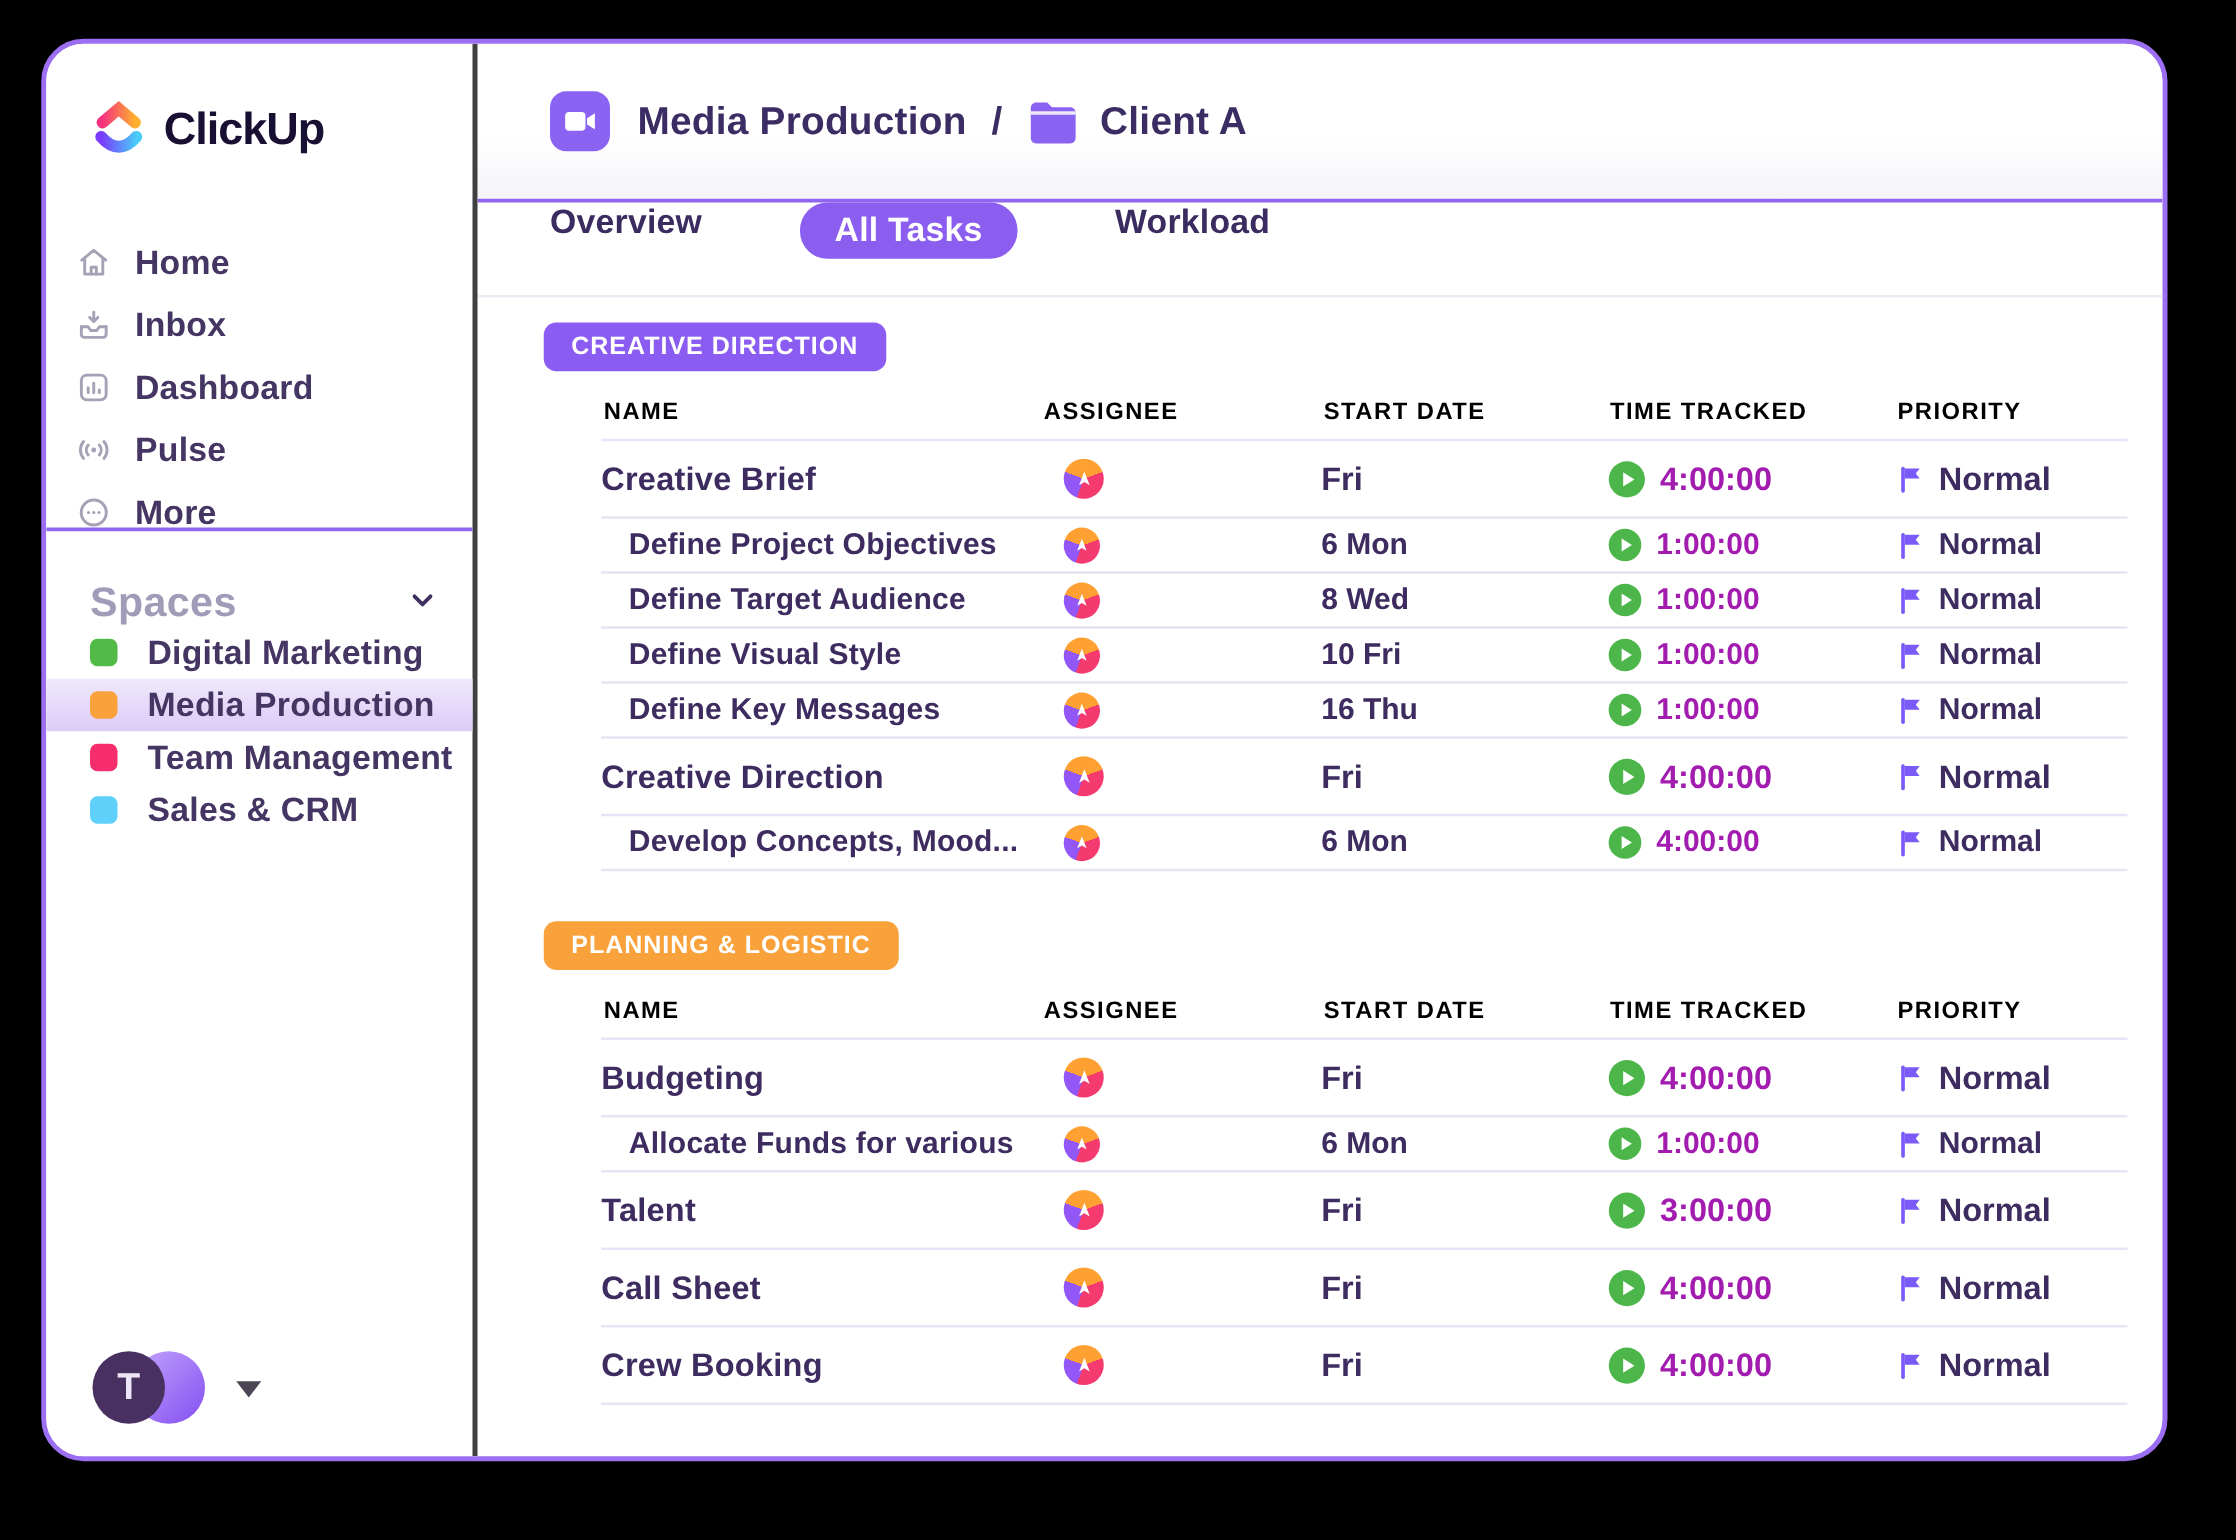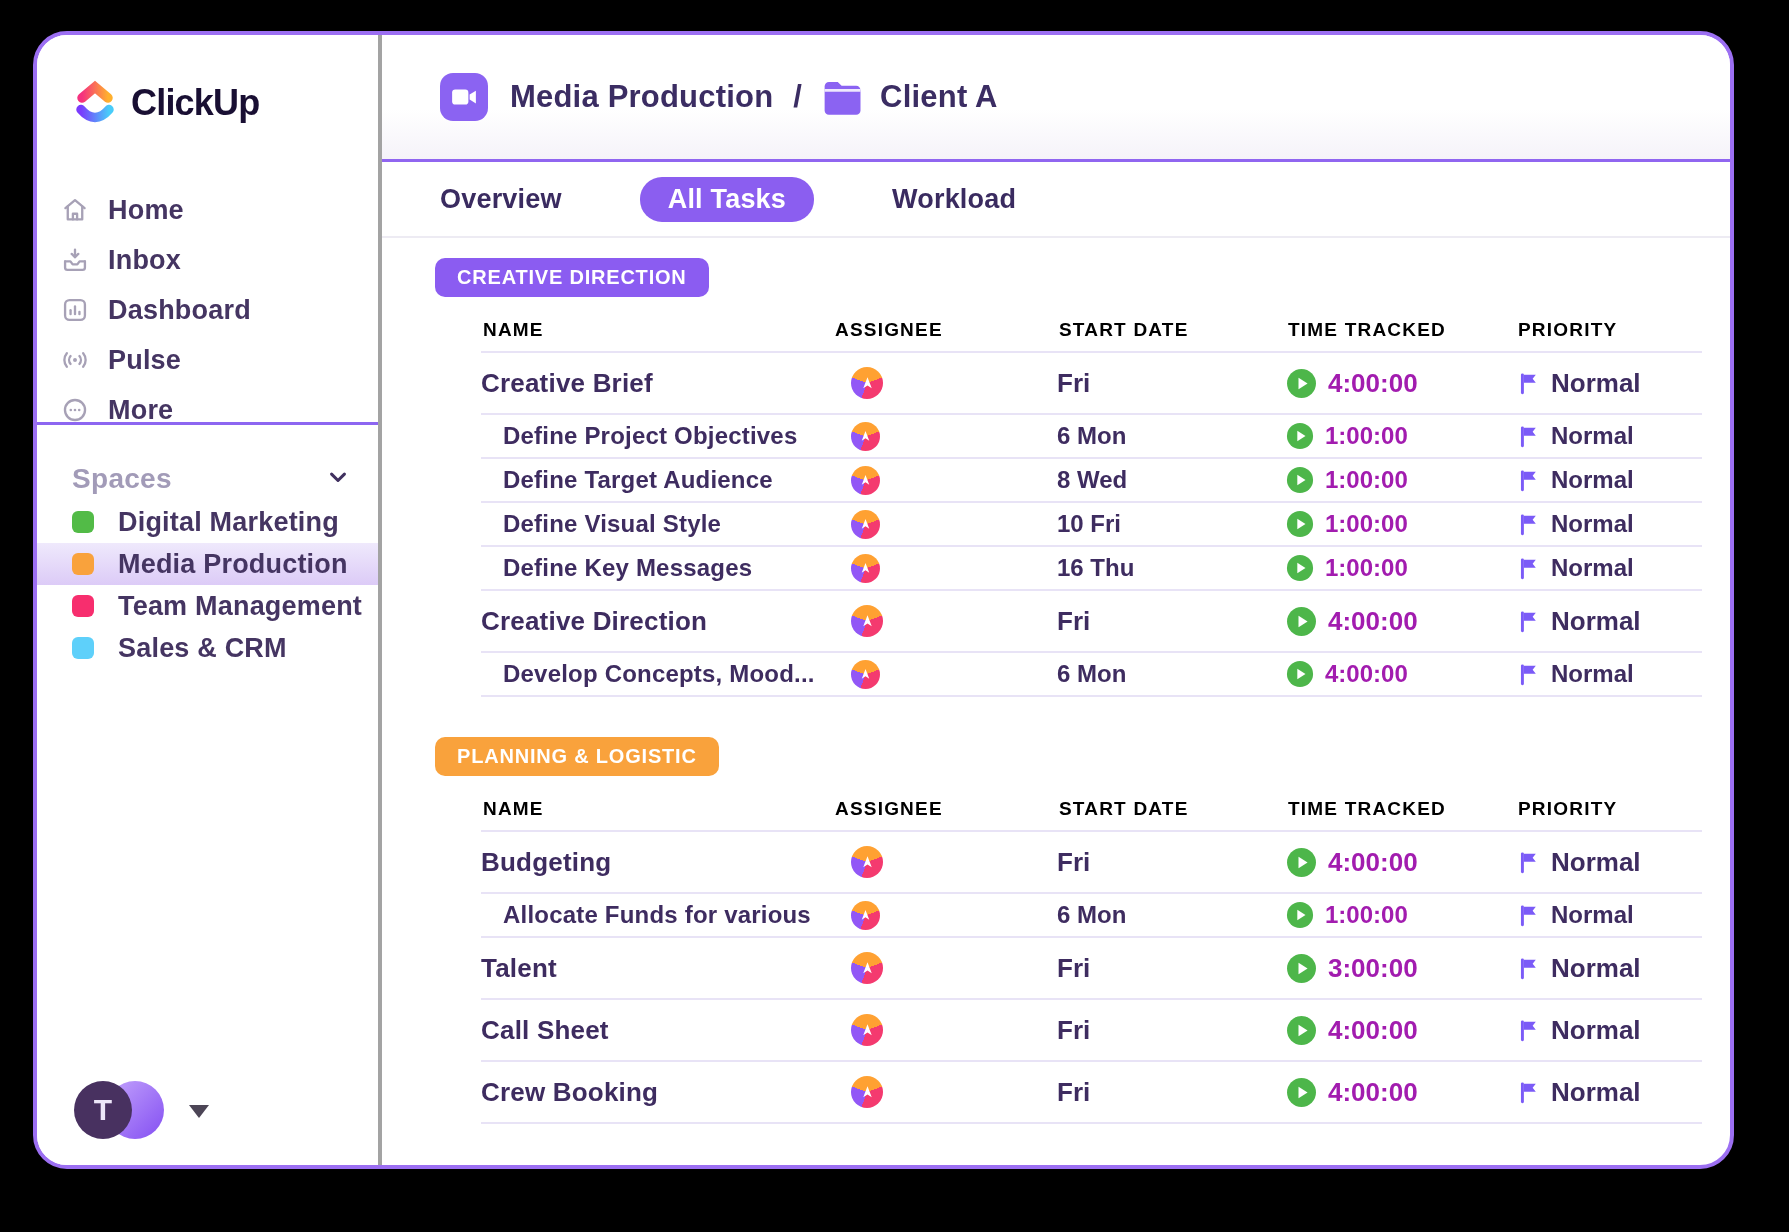--- a/index.html
+++ b/index.html
@@ -8,32 +8,32 @@
     font-family:"Liberation Sans",sans-serif;position:relative;overflow:hidden;
     -webkit-font-smoothing:antialiased;
   }
   .stage{position:absolute;inset:0;}
   .window{
     position:absolute;left:33px;top:31px;width:1701px;height:1138px;
     background:#fff;border:4px solid #9c6ff2;border-radius:34px;
     box-sizing:border-box;display:flex;overflow:hidden;
   }
   
-  .sidebar{width:341px;flex-shrink:0;border-right:4px solid #a3a3a3;position:relative;background:#fff;}
+  .sidebar{width:341px;flex-shrink:0;border-right:4px solid #404040;position:relative;background:#fff;}
   .logo{position:absolute;left:35px;top:42px;display:flex;align-items:center;gap:13px;}
   .logo svg{width:46px;height:52px;}
   .logo-text{font-size:36px;font-weight:800;color:#190f33;letter-spacing:-0.8px;}
   .nav{position:absolute;top:150px;left:0;right:0;}
   .nav-item{height:50px;display:flex;align-items:center;padding-left:24px;gap:19px;cursor:pointer;}
   .nav-icon{width:28px;height:28px;display:flex;align-items:center;justify-content:center;}
   .nav-icon svg{width:28px;height:28px;}
   .nav-label{font-size:27px;font-weight:600;color:#453562;letter-spacing:0.2px;}
   .sidebar-divider{position:absolute;top:387px;left:0;width:100%;height:3px;background:#8d66f1;}
   .spaces-head{position:absolute;top:428px;left:35px;right:26px;display:flex;align-items:center;justify-content:space-between;cursor:pointer;}
-  .spaces-label{font-size:28px;font-weight:600;color:#a29bb8;letter-spacing:0.3px;}
+  .spaces-label{font-size:33px;font-weight:600;color:#a29bb8;letter-spacing:0.3px;}
   .spaces-chevron svg{width:28px;height:28px;}
   .spaces-list{position:absolute;top:466px;left:0;right:0;}
   .space-item{height:42px;display:flex;align-items:center;padding-left:35px;gap:24px;cursor:pointer;}
   .space-item.selected{background:linear-gradient(180deg,#efe9fc 0%,#dccbf7 100%);}
   .space-color{width:22px;height:22px;border-radius:6px;flex-shrink:0;}
   .space-label{font-size:27px;font-weight:600;color:#453562;letter-spacing:0.2px;white-space:nowrap;}
   .user{position:absolute;left:37px;bottom:24px;width:220px;height:60px;}
   .user-blob{position:absolute;left:32px;top:0;width:58px;height:58px;border-radius:50%;
     background:linear-gradient(135deg,#b793fa 20%,#8a57f3 90%);}
   .user-avatar{position:absolute;left:0;top:0;width:58px;height:58px;border-radius:50%;background:#483160;
@@ -43,21 +43,21 @@
   
   .main{flex:1;display:flex;flex-direction:column;min-width:0;}
   .topbar{height:124px;flex-shrink:0;border-bottom:3px solid #9065f0;display:flex;align-items:center;
     padding-left:58px;gap:22px;background:linear-gradient(180deg,#fff 60%,#f5f3f9 100%);}
   .vid-icon{width:48px;height:48px;border-radius:13px;background:#8b63f2;display:flex;align-items:center;justify-content:center;flex-shrink:0;cursor:pointer;}
   .title{font-size:31px;font-weight:700;color:#3b2d63;display:flex;align-items:center;gap:16px;letter-spacing:0.2px;}
   .crumb{cursor:pointer;}
   .sep{font-weight:600;color:#3b2d63;padding:0 4px;}
   .folder-icon{display:flex;align-items:center;cursor:pointer;}
   .folder-icon svg{width:42px;height:37px;}
-  .tabs{height:74px;flex-shrink:0;border-bottom:2px solid #edebf3;display:flex;align-items:center;padding-left:58px;gap:78px;}
+  .tabs{height:74px;flex-shrink:0;border-bottom:2px solid #edebf3;display:flex;align-items:flex-start;padding-left:58px;gap:78px;}
   .tab{font-size:27px;font-weight:600;color:#3a2b60;letter-spacing:0.2px;cursor:pointer;}
   .tab.active{background:#8b5ef0;color:#fff;border-radius:22px;padding:7px 28px;}
   .content{flex:1;padding:20px 0 0 53px;overflow:hidden;}
   .task-section{margin-bottom:40px;}
   .section-badge{display:inline-block;color:#fff;font-size:20px;font-weight:700;letter-spacing:0.8px;
     padding:8px 22px;border-radius:10px;cursor:pointer;}
   .task-table{margin:20px 0 0 46px;width:1221px;}
   .thead,.trow{display:grid;grid-template-columns:352px 224px 229px 230px 186px;align-items:center;}
   .thead{border-bottom:2px solid #e8e3f6;height:36px;align-items:end;padding-bottom:10px;box-sizing:border-box;}
   .th{font-size:19px;font-weight:600;color:#000000;letter-spacing:1.2px;padding-left:2px;}

